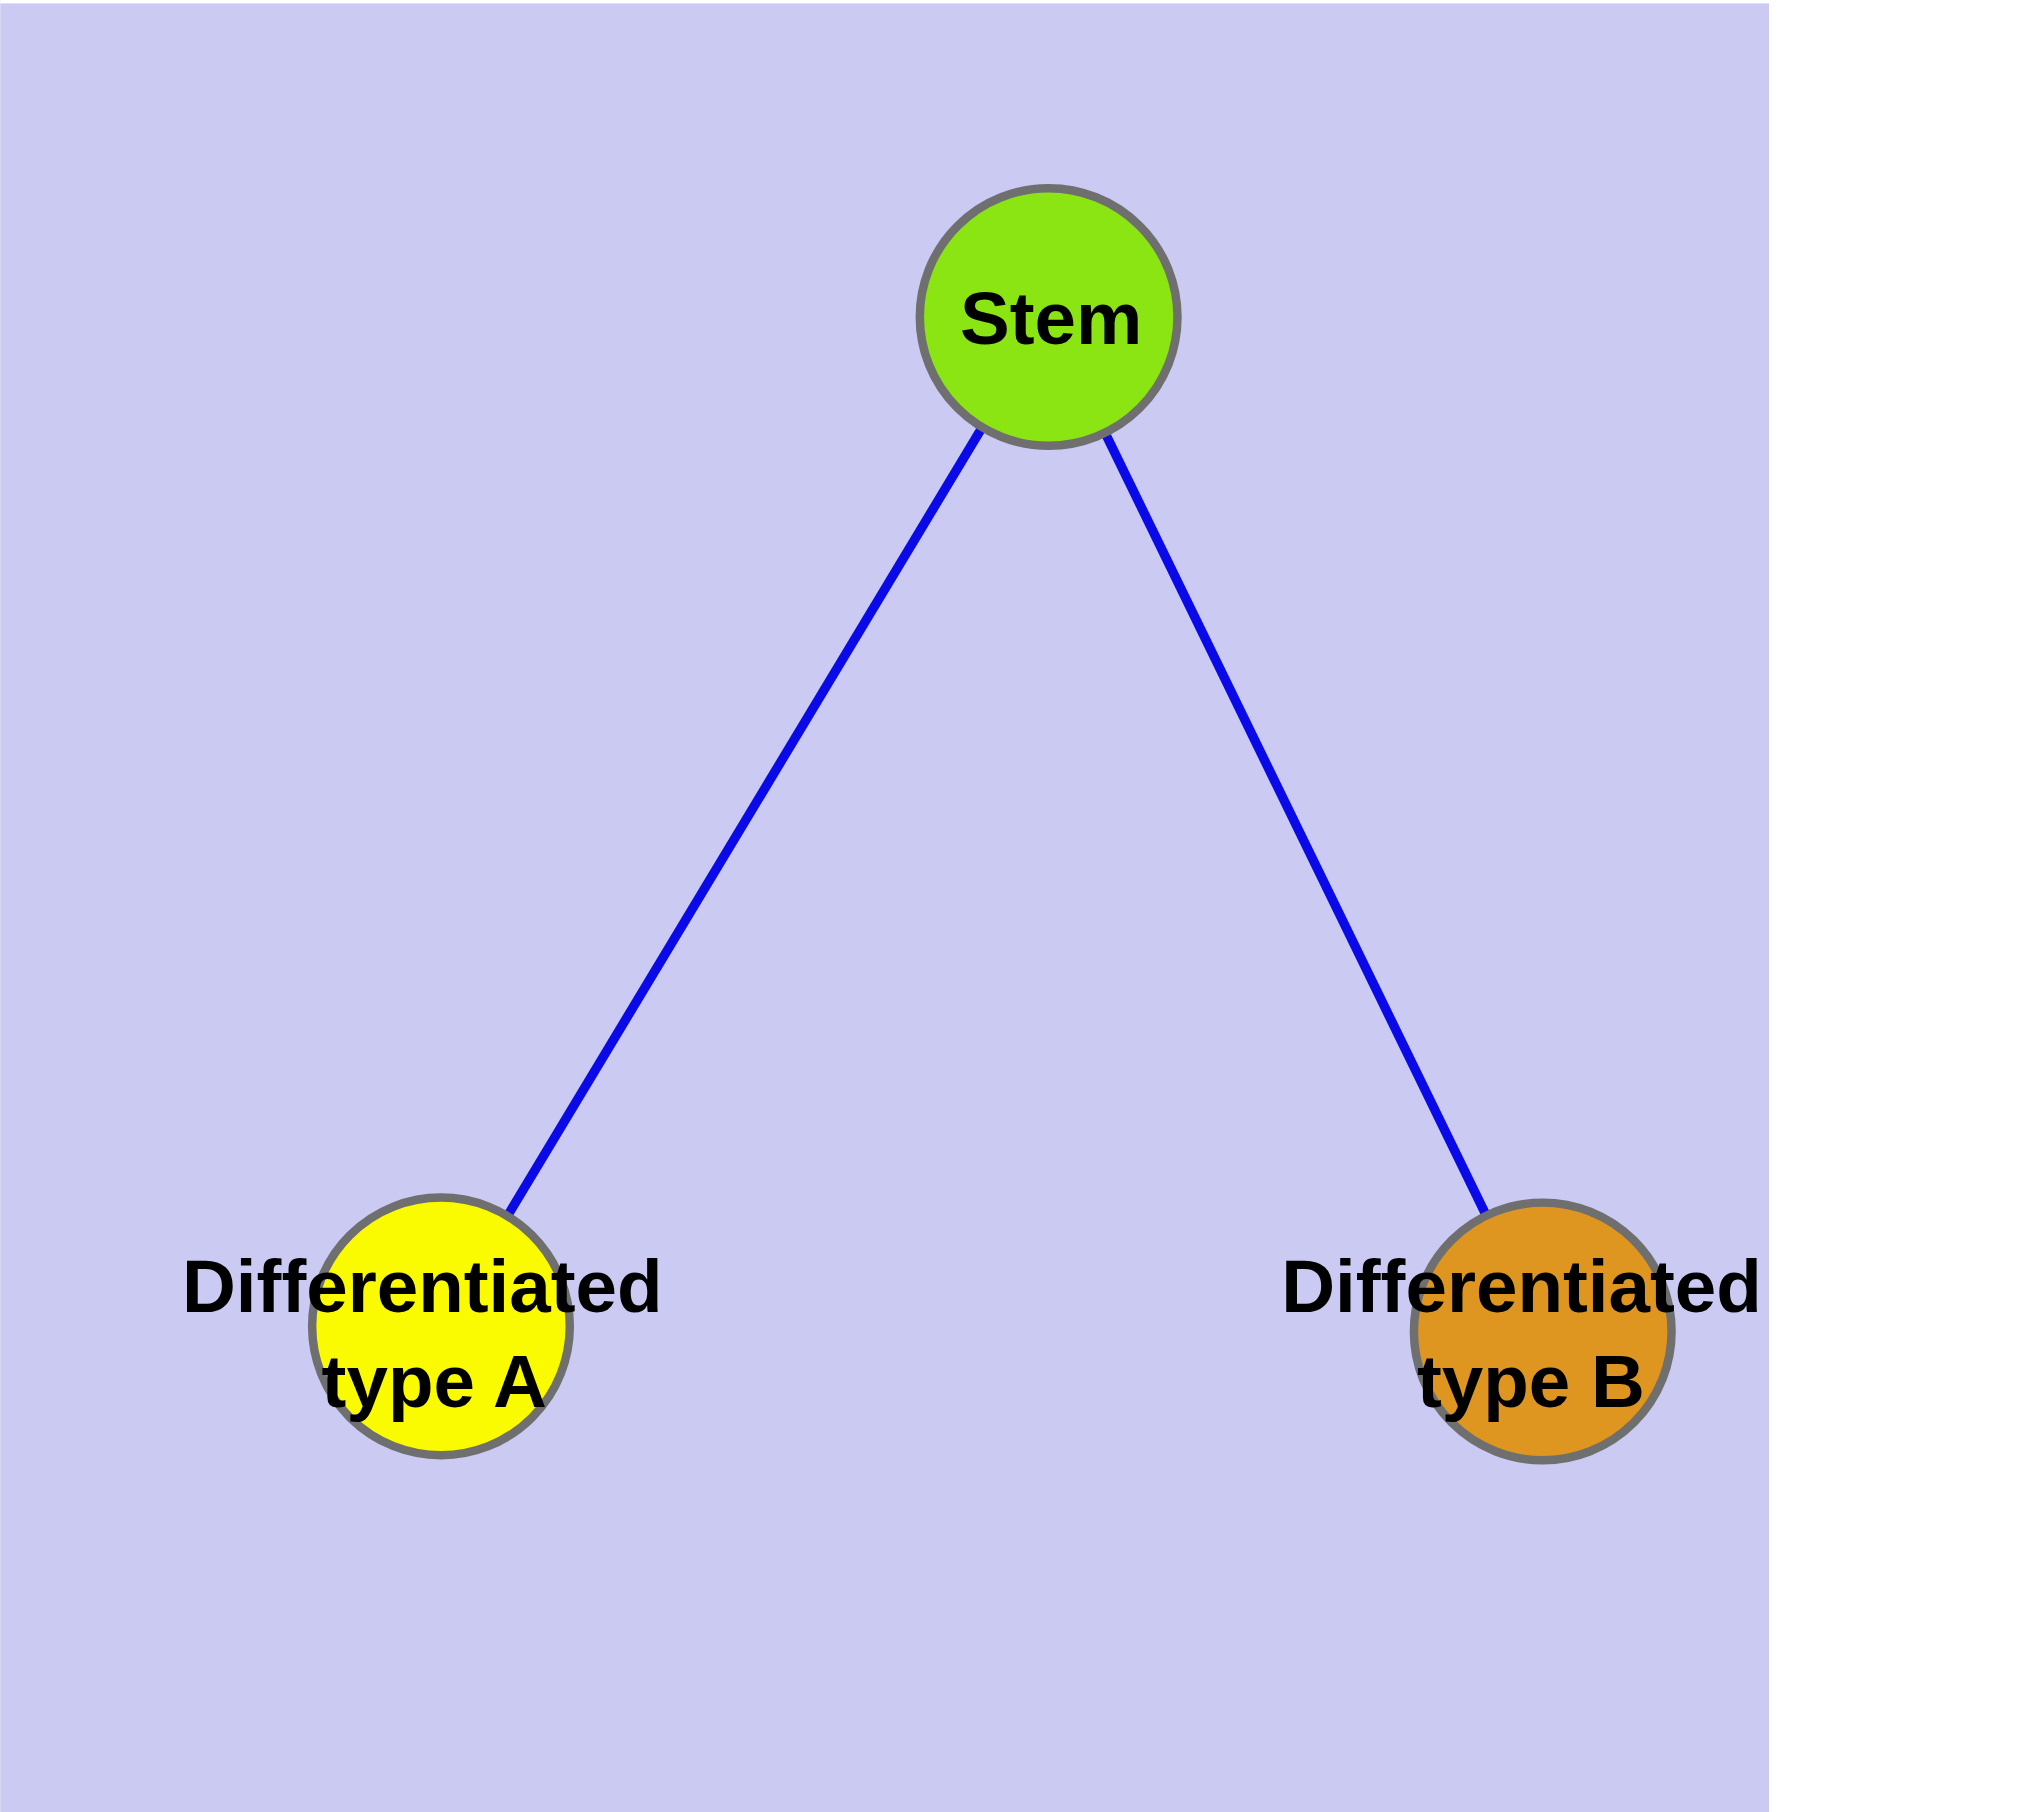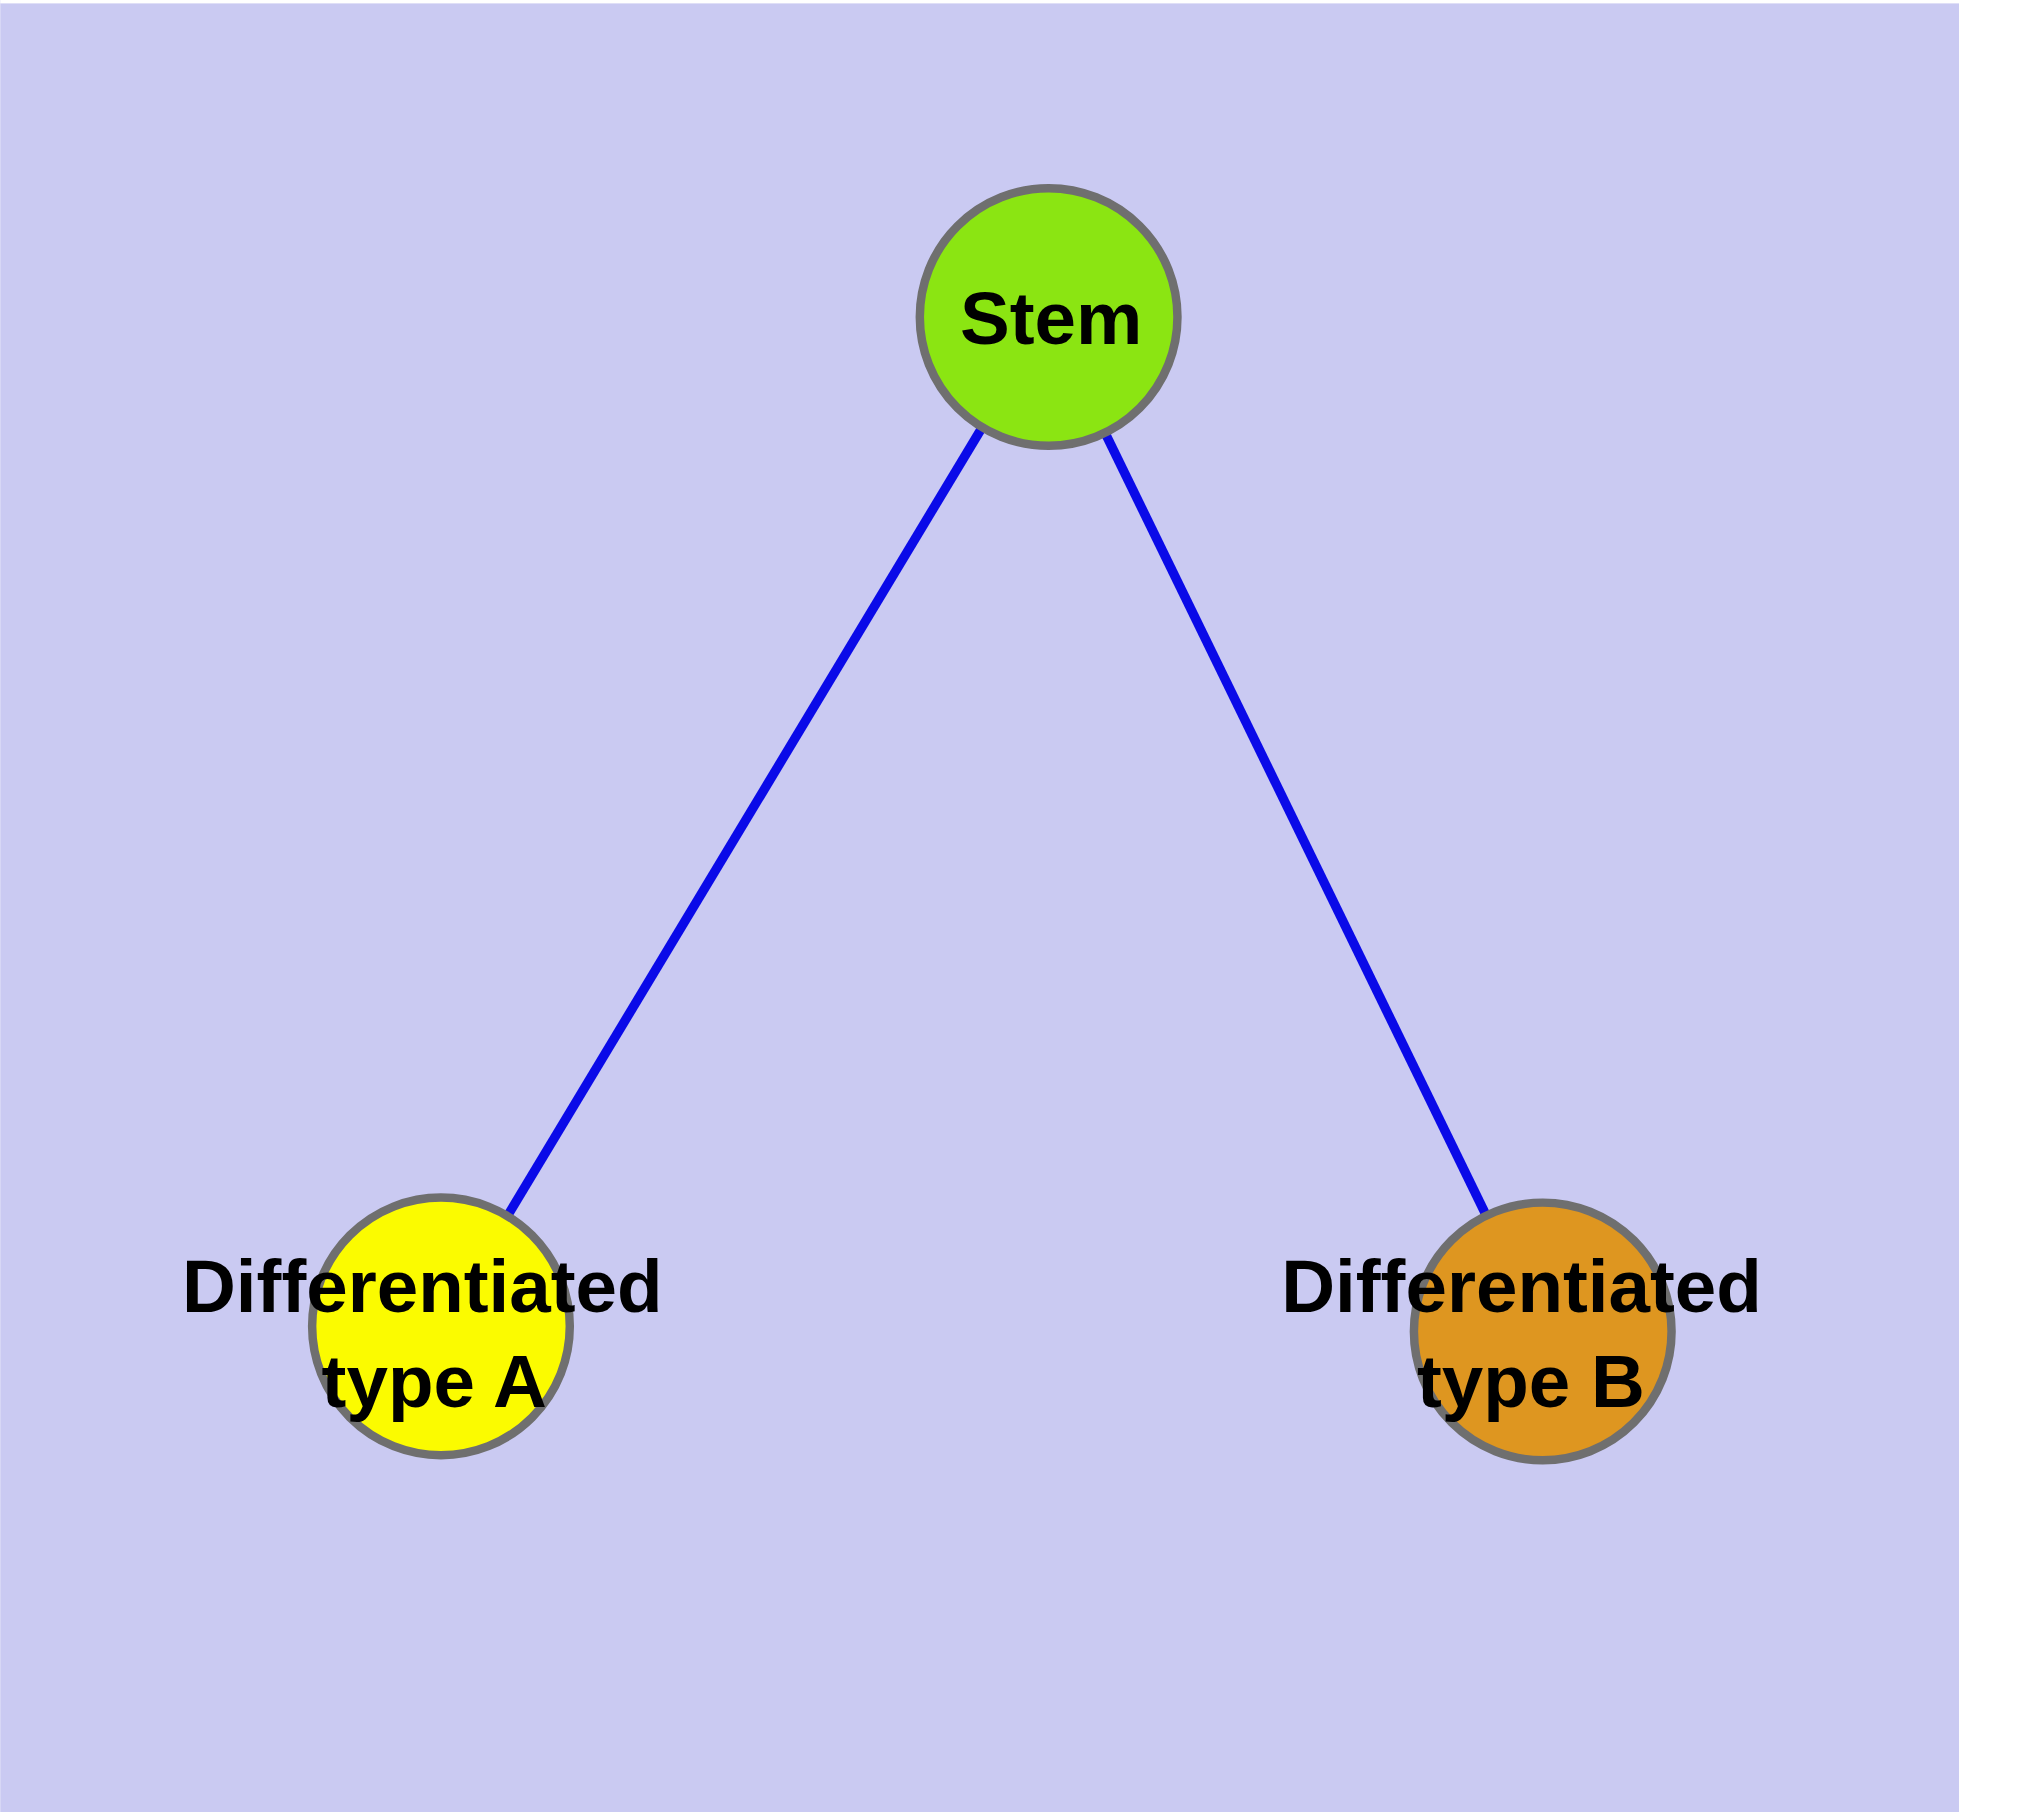--- a/index.html
+++ b/index.html
@@ -7,21 +7,21 @@
     padding: 0;
   }
   body {
     width: 2021px;
     height: 1812px;
     background: #ffffff;
     font-family: "Liberation Sans", sans-serif;
   }
   .stage {
     position: relative;
-    width: 1959px;
+    width: 1769px;
     height: 1812px;
     overflow: hidden;
   }
   .stage svg {
     display: block;
     width: 2021px;
     height: 1812px;
   }
   .node-label {
     font-family: "Liberation Sans", sans-serif;

